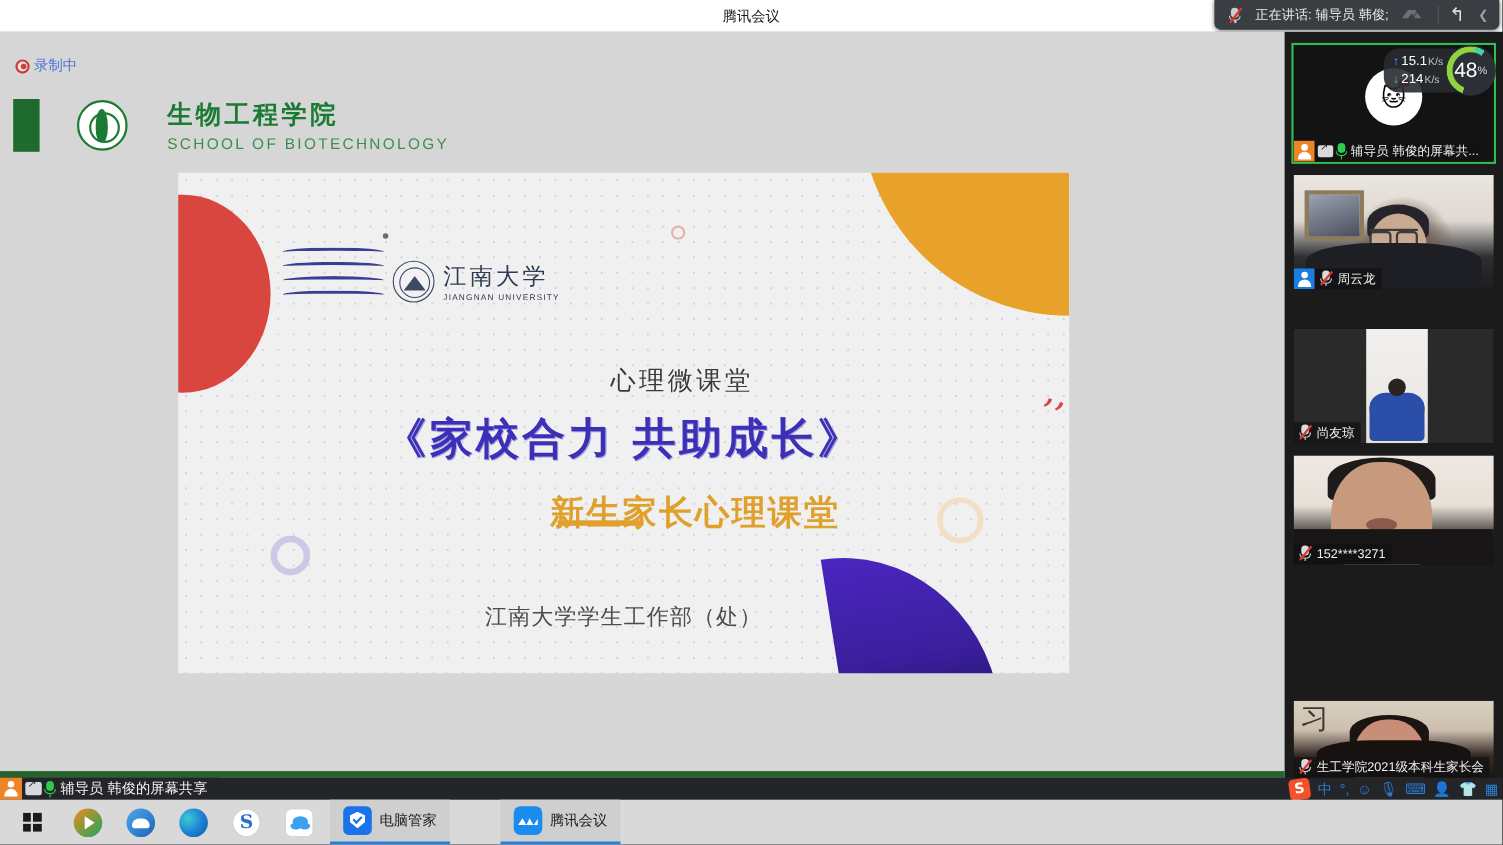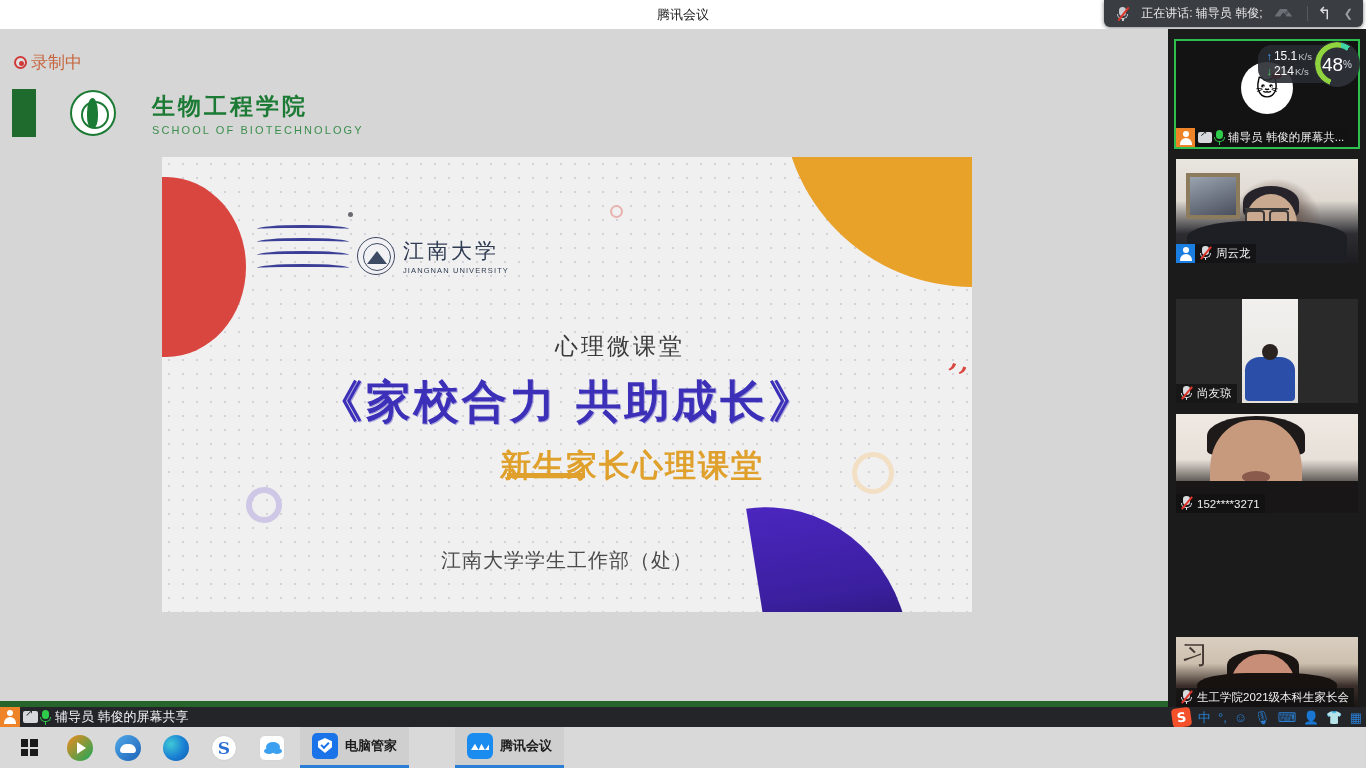--- a/index.html
+++ b/index.html
@@ -39,35 +39,35 @@
   
   #share-area { position:absolute; left:0; top:29px; width:1168px; height:678px;
       background:#d6d6d6; overflow:hidden; }
 
   
   #rec-badge { position:absolute; left:14px; top:22px; display:flex; align-items:center; }
   #rec-badge .reddot { width:13px; height:13px; border-radius:50%; border:2px solid #cf3a3a;
       background:#e0e0e0; position:relative; }
   #rec-badge .reddot::after { content:''; position:absolute; left:2.5px; top:2.5px;
       width:5px; height:5px; border-radius:50%; background:#cf3a3a; }
-  #rec-badge .rtxt { font-size:17px; color:#c2410c; margin-left:4px; opacity:.75; }
+  #rec-badge .rtxt { font-size:13px; color:#1d4ed8; margin-left:4px; opacity:.75; }
 
   
   #school-logo { position:absolute; left:12px; top:60px; display:flex; align-items:center;gap:28px; }
   #school-logo .greenbar { width:24px; height:48px; background:#1f6b2e; }
   #school-logo .seal { width:46px; height:46px; border-radius:50%; border:2.5px solid #1b7a33;
       margin-left:6px; position:relative; background:#fff; }
   #school-logo .seal::before { content:''; position:absolute; left:9px; top:9px; width:24px; height:24px;
       border-radius:50%; border:2px solid #1b7a33; }
   #school-logo .seal::after { content:''; position:absolute; left:15px; top:6px; width:11px; height:30px;
       background:#1b7a33; border-radius:50% 50% 40% 40%; }
   #school-logo .names { margin-left:8px; }
   #school-logo .cn { font-size:23px; color:#1b7a33; font-weight:bold; letter-spacing:3px;
       font-family:"DejaVu Sans",sans-serif; }
-  #school-logo .en { font-size:11px; color:#3b8f4c; letter-spacing:2.1px; margin-top:2px; }
+  #school-logo .en { font-size:14px; color:#3b8f4c; letter-spacing:2.1px; margin-top:2px; }
 
   
   #slide { position:absolute; left:162px; top:128px; width:810px; height:455px;
       background:#f0f0f0; overflow:hidden; }
   #slide .dots { position:absolute; inset:0;
       background-image:radial-gradient(#b9b9c4 1px, transparent 1.2px);
       background-size:14px 14px; opacity:.55; }
   
   #slide .red-circle { position:absolute; left:-76px; top:20px; width:160px; height:180px;
       background:#d9453f; border-radius:50%; }
@@ -103,21 +103,21 @@
       border-left:10px solid transparent; border-right:10px solid transparent;
       border-bottom:13px solid #3d4a63; }
   #jnu .tx { margin-left:8px; }
   #jnu .tx .c { font-size:21px; color:#2f3b52; font-family:"DejaVu Serif",serif; letter-spacing:3px; }
   #jnu .tx .e { font-size:7.5px; color:#2f3b52; letter-spacing:1.1px; margin-top:1px; }
 
   #slide .sub-top { position:absolute; left:0; right:0; top:174px; text-align:center;
       padding-left:106px; font-size:23px; color:#3a3a3a; letter-spacing:3px;
       font-family:"DejaVu Sans",sans-serif; }
   #slide .main-title { position:absolute; left:0; right:0; top:215px; text-align:center;
-      font-size:45px; font-weight:bold; color:#3c2fb8; letter-spacing:3px;
+      font-size:39px; font-weight:bold; color:#3c2fb8; letter-spacing:3px;
       font-family:"DejaVu Sans",sans-serif; text-shadow:1px 1px 0 rgba(60,47,184,.4); }
   #slide .sub-line { position:absolute; left:0; right:0; top:288px; text-align:center;
       padding-left:130px; font-size:31px; font-weight:bold; color:#e0a02c; letter-spacing:2px;
       font-family:"DejaVu Sans",sans-serif; }
   #slide .dash { position:absolute; left:345px; top:316px; width:78px; height:5px; background:#e0a02c; }
   #slide .footer-org { position:absolute; left:0; right:0; top:390px; text-align:center;
       font-size:20px; color:#4c4c4c; letter-spacing:1px; font-family:"DejaVu Sans",sans-serif; }
 
   
   #player-bar { position:absolute; left:0; right:0; bottom:0; height:78px;
@@ -308,21 +308,21 @@
   .ico-shield::after { content:''; position:absolute; left:6px; top:5px; width:14px; height:15px;
       background:#fff; clip-path:polygon(50% 0,100% 22%,100% 62%,50% 100%,0 62%,0 22%); }
   .ico-shield .chk { position:absolute; left:9px; top:9px; width:8px; height:5px;
       border-left:2px solid #1a73e8; border-bottom:2px solid #1a73e8; transform:rotate(-45deg); z-index:2; }
   .ico-meet { background:#1a8cf0; border-radius:6px; position:relative; }
   .ico-meet::after { content:''; position:absolute; left:4px; top:9px; width:18px; height:8px;
       background:#fff; clip-path:polygon(0 100%,22% 22%,42% 100%,58% 22%,78% 100%,100% 30%,100% 100%); }
 
   .tb-task { position:absolute; top:0; height:41px; display:flex; align-items:center;
       padding:0 12px; background:#cfcfcf; border-bottom:3px solid #2a7fd4; }
-  .tb-task .lbl { font-size:13px; color:#1c1c1c; margin-left:7px;font-weight:bold; }
+  .tb-task .lbl { font-size:13px; color:#1c1c1c; margin-left:7px; }
 </style>
 </head>
 <body>
 
 <div id="screen">
 
   <div id="titlebar">
     <div class="title">腾讯会议</div>
   </div>
 

